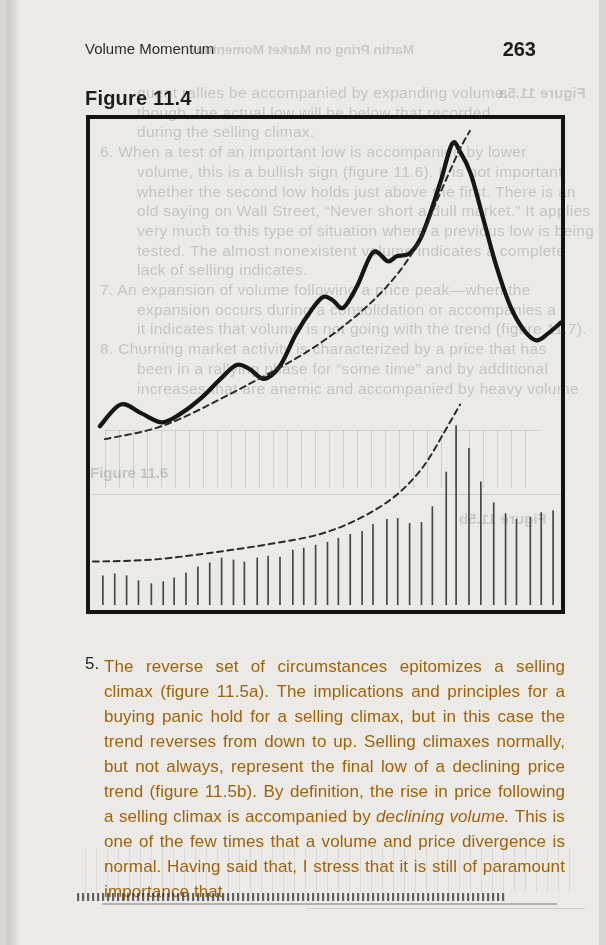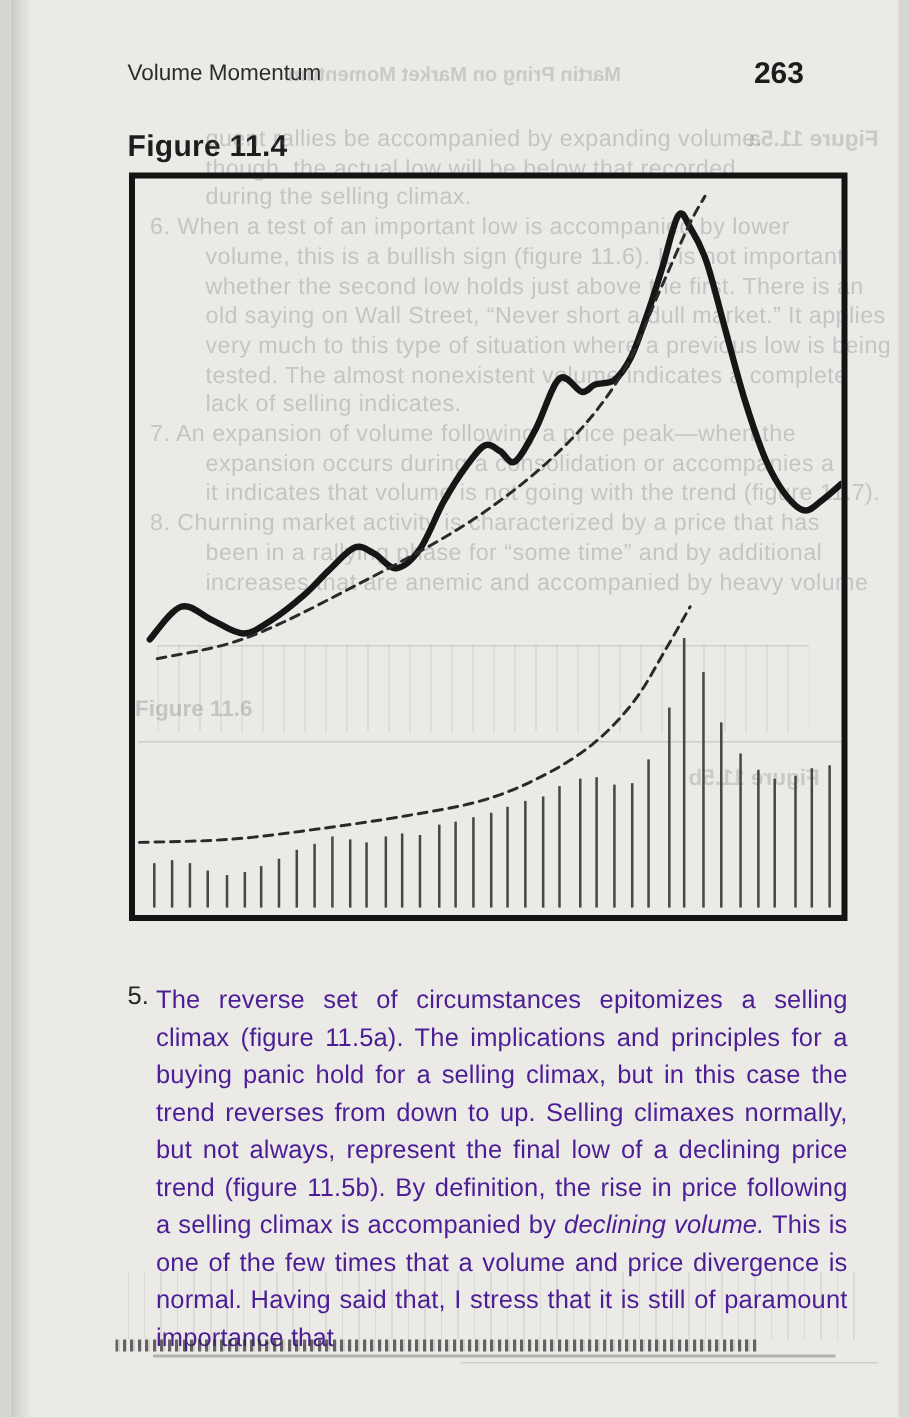--- a/index.html
+++ b/index.html
@@ -40,21 +40,21 @@
     background:repeating-linear-gradient(90deg, rgba(100,100,102,.12) 0 1px, transparent 1px 11px);}
 
   
   .chart-box{position:absolute;left:79px;top:115px;width:471px;height:491px;
     border:4px solid #141414;z-index:2;background:transparent;}
   .chart-box svg{position:absolute;left:0;top:0;width:100%;height:100%;display:block;}
 
   
   .body-block{position:absolute;left:78px;top:654px;width:481px;z-index:2;}
   .para-number{position:absolute;left:0;top:0;font-size:17px;color:#262626;}
-  .para-text{margin-left:19px;width:461px;font-size:17px;line-height:25px;color:#4c1d95;
+  .para-text{margin-left:19px;width:461px;font-size:17px;line-height:25px;color:#a16207;
     text-align:justify;letter-spacing:.1px;}
   .para-text .it{font-style:italic;}
 
   
   .edge-comb{position:absolute;left:70px;top:893px;width:428px;height:8px;z-index:3;
     background:repeating-linear-gradient(90deg, rgba(45,45,48,.72) 0 2px, rgba(45,45,48,.15) 2px 3px, transparent 3px 5px);}
   .edge-line{position:absolute;left:95px;top:903px;width:455px;height:2px;background:#b4b2ae;z-index:3;}
   .edge-line2{position:absolute;left:300px;top:908px;width:278px;height:1px;background:#cfcdc9;z-index:3;}
 </style>
 </head>

